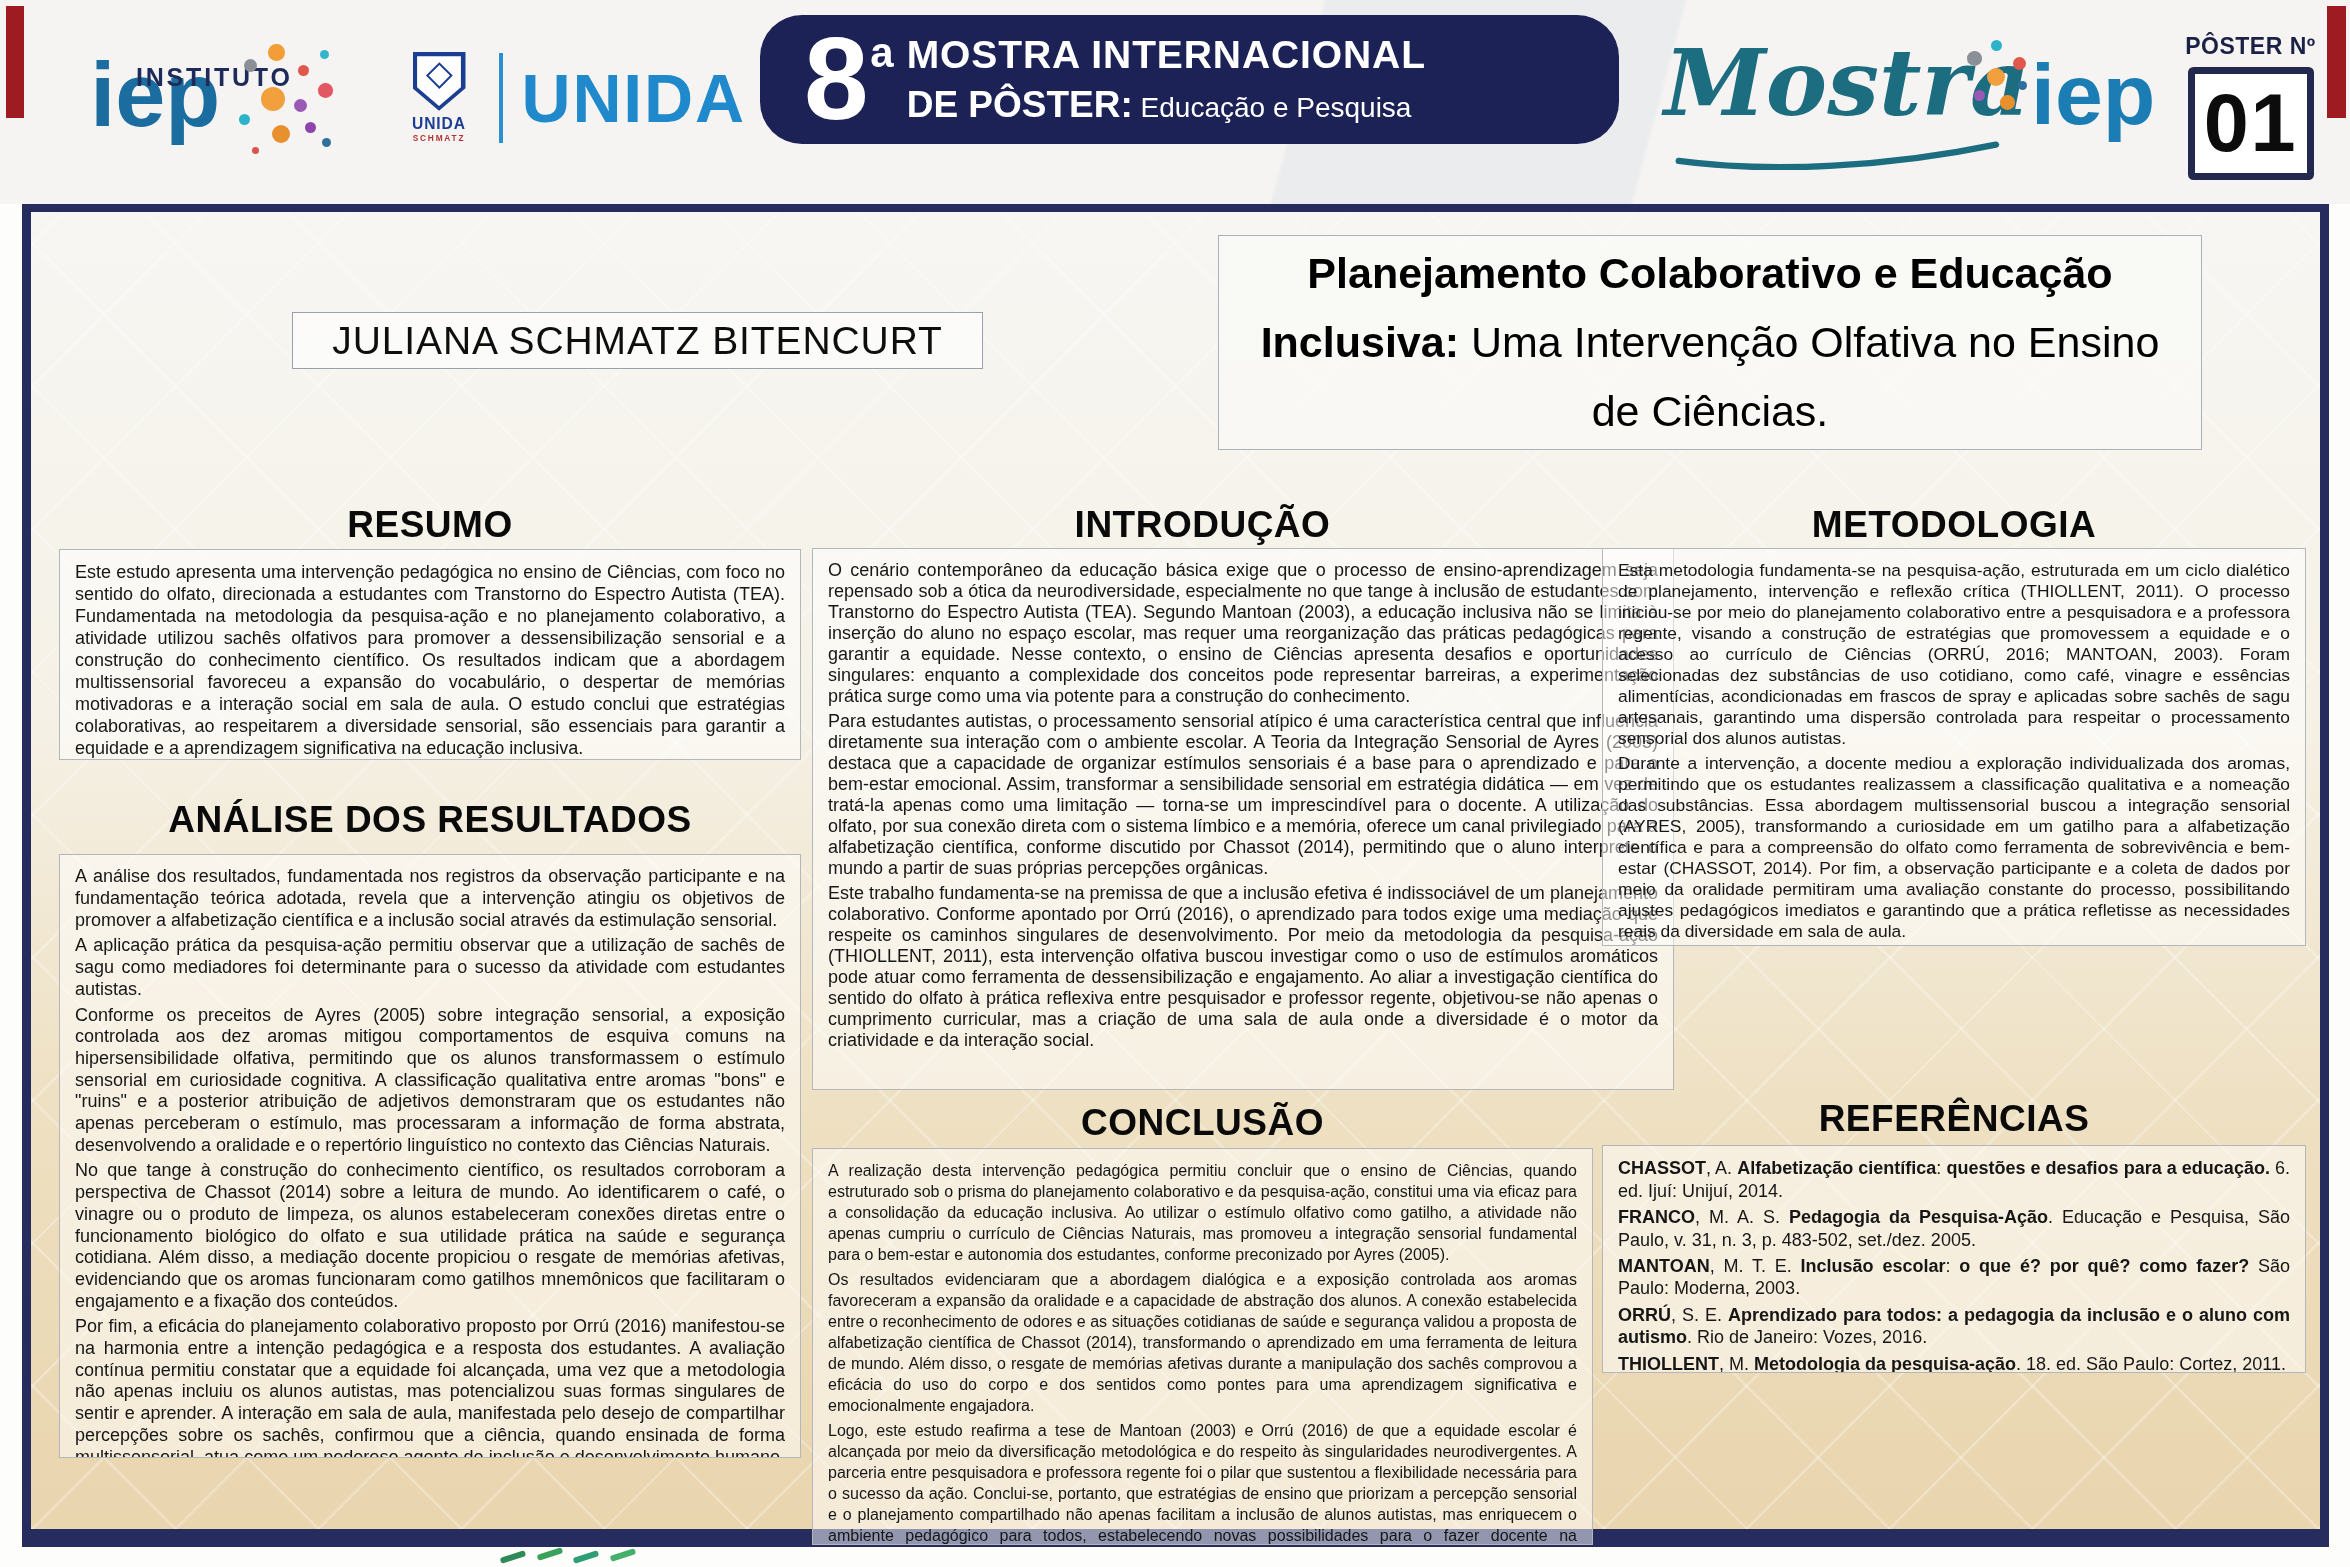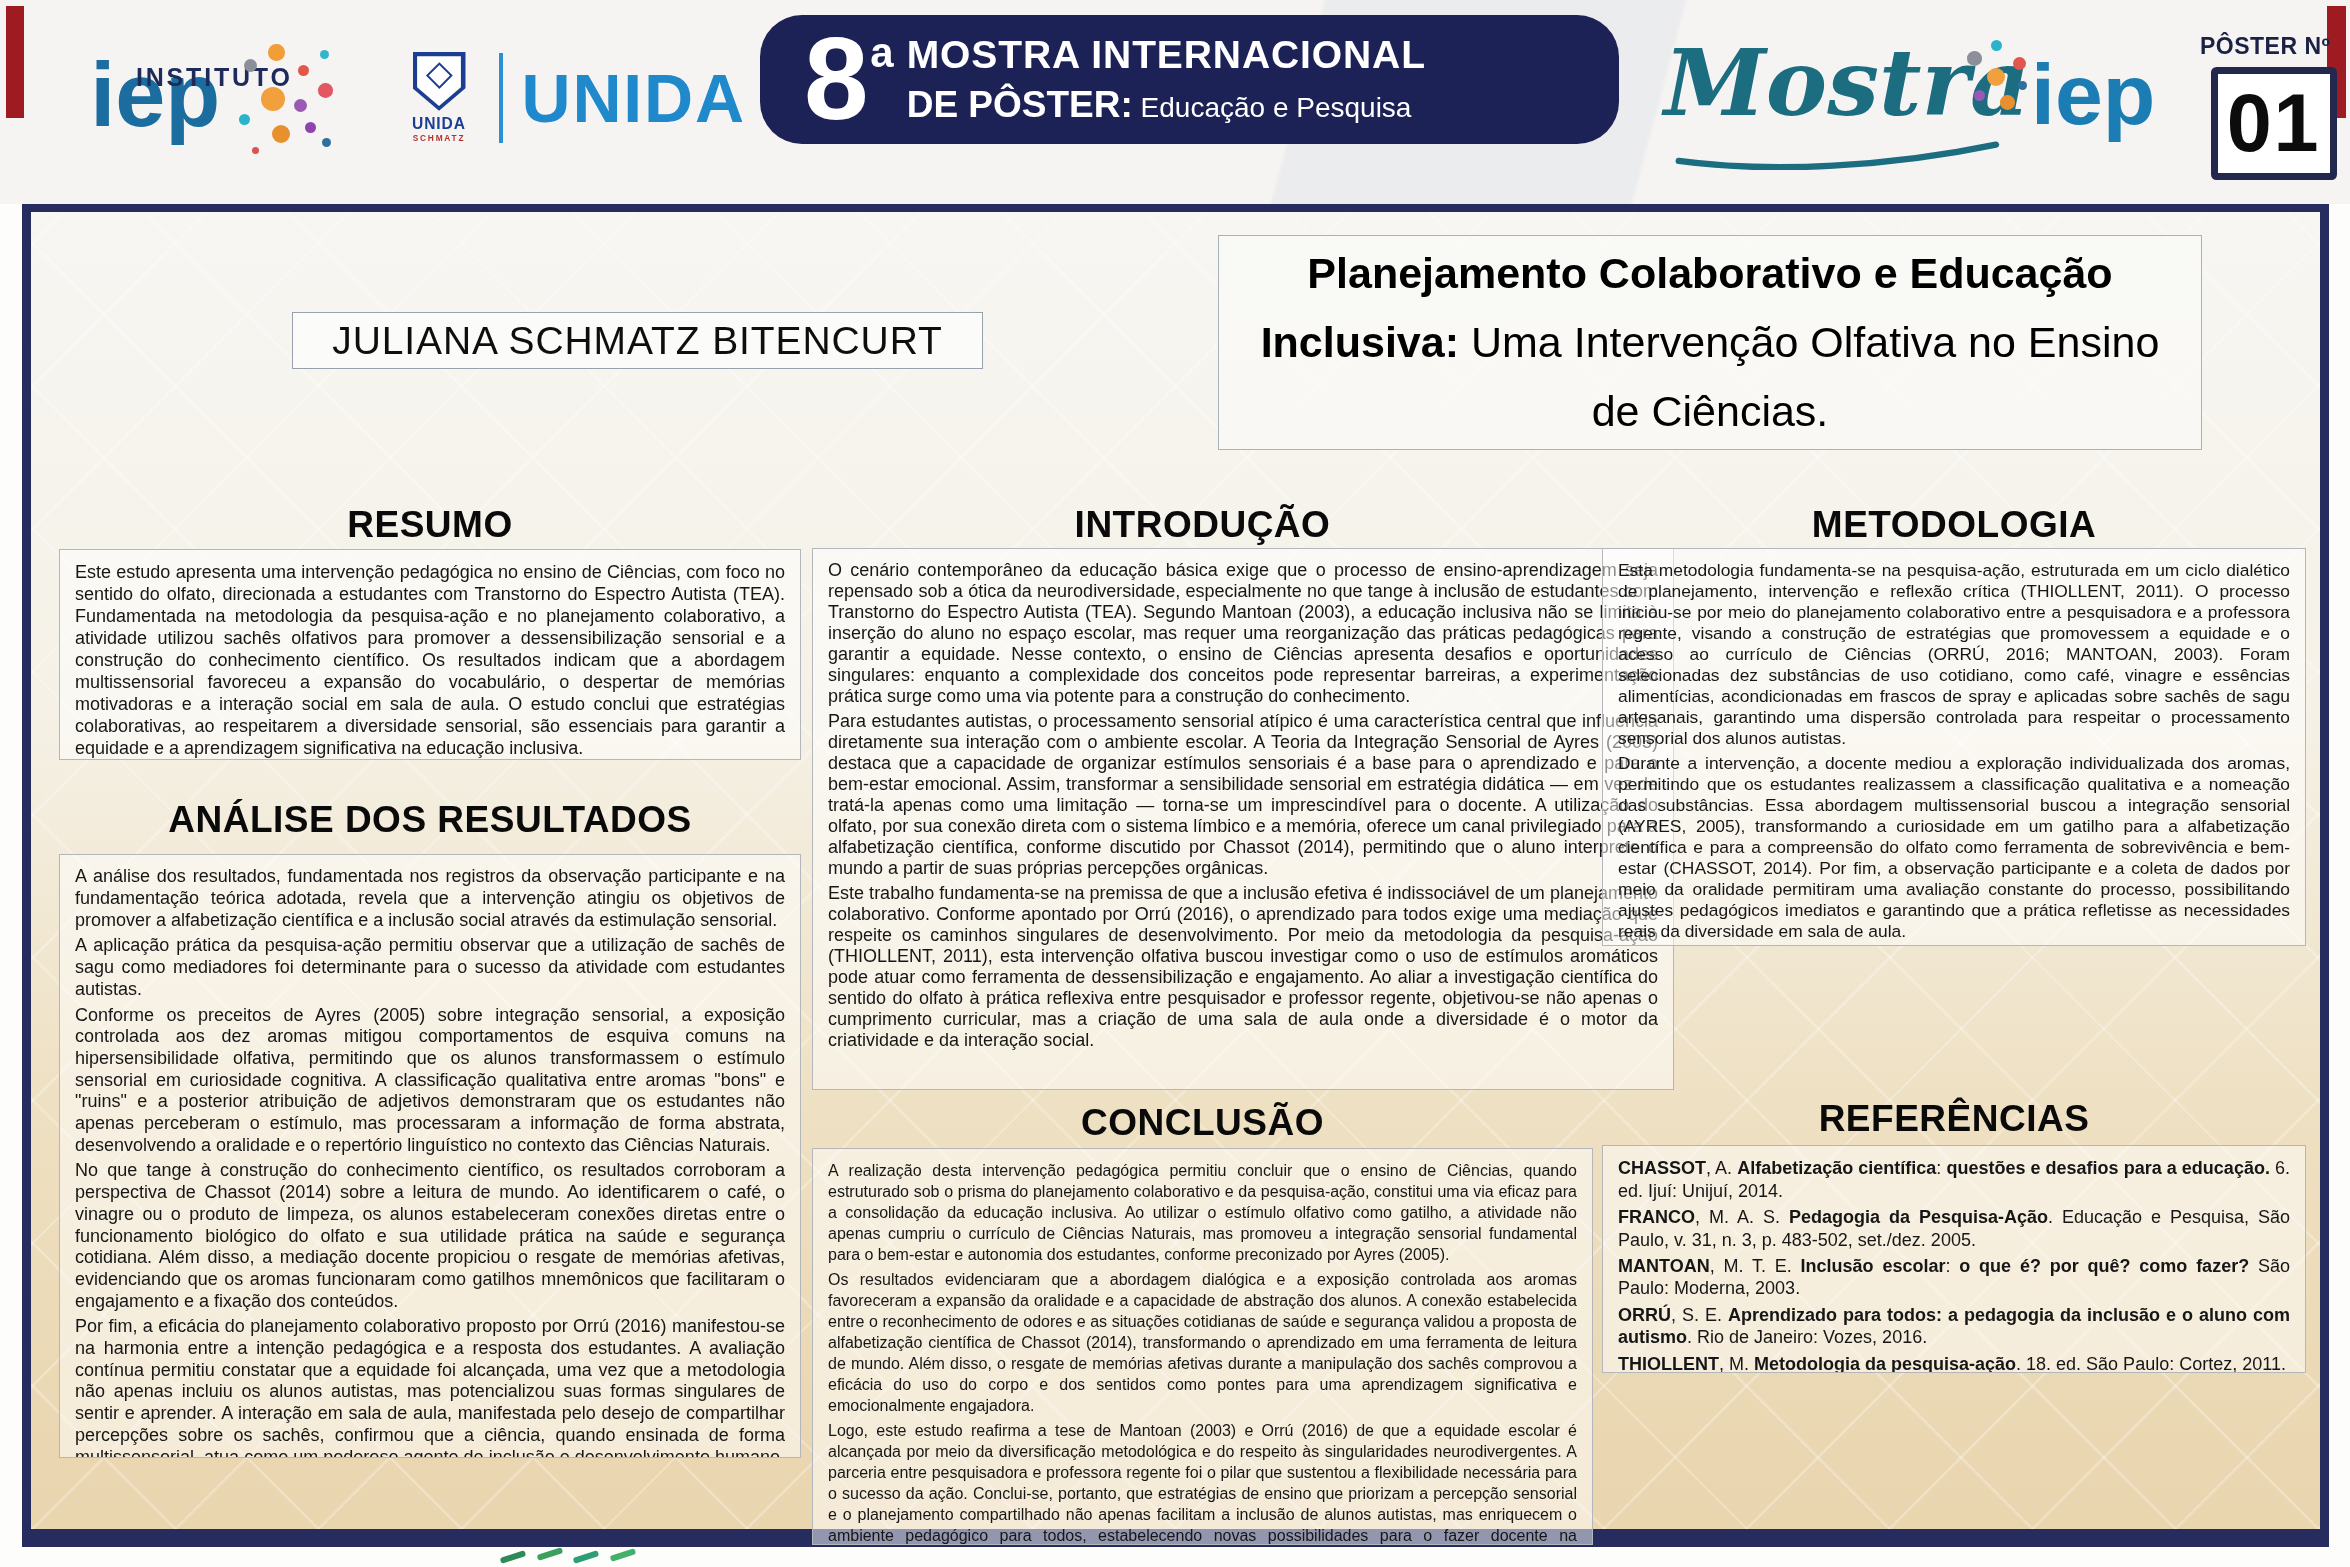--- a/index.html
+++ b/index.html
@@ -48,21 +48,21 @@
   .banner-line2 span{font-weight:500;font-size:28px;}
 
   
   .mostra-logo{position:absolute;left:1664px;top:31px;width:487px;height:152px;}
   .mostra-script{position:absolute;left:0;top:5.5px;font-family:"DejaVu Serif",serif;
     font-style:italic;font-weight:700;font-size:92px;color:#1d6d80;line-height:1;}
   .mostra-iep{position:absolute;left:367px;top:20px;font-size:86px;font-weight:800;color:#1b7db3;line-height:1;}
   .mostra-swoosh{position:absolute;left:7.3px;top:110px;}
 
   
-  .poster-no{position:absolute;right:4px;top:33px;width:147px;text-align:left;}
+  .poster-no{position:absolute;right:27px;top:33px;width:147px;text-align:center;}
   .poster-no-label{font-size:23px;font-weight:800;color:#1b2145;letter-spacing:0.5px;}
   .poster-no-box{margin:7.3px auto 0;width:112px;height:99px;border:7.3px solid #23284f;
     border-radius:5.5px;background:#ffffff;display:flex;align-items:center;justify-content:center;}
   .poster-no-value{font-size:81px;font-weight:800;color:#0c0c0c;letter-spacing:1.8px;}
 
   
   .poster-frame{position:absolute;left:22px;top:204px;width:2307px;height:1343px;box-sizing:border-box;
     border-style:solid;border-color:#272c5e;border-width:8.3px 9.2px 18.4px 9.2px;
     background:
       repeating-linear-gradient(45deg, rgba(255,255,255,0.25) 0 2.8px, rgba(255,255,255,0) 2.8px 101px),

